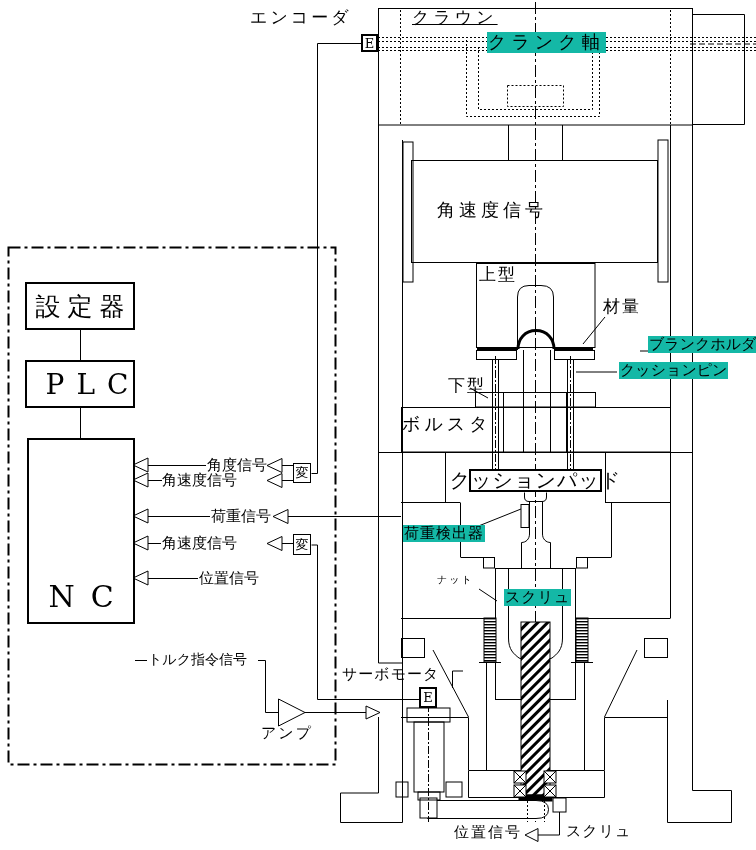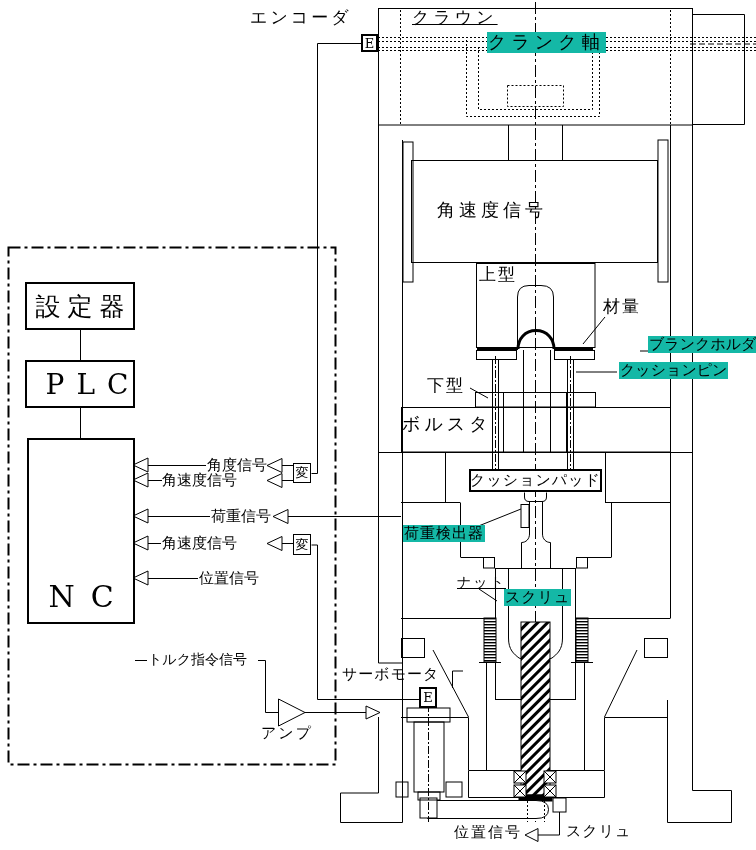--- a/index.html
+++ b/index.html
@@ -199,36 +199,36 @@
   </div>
   <div class="box serif" style="left:419px;top:687px;width:18px;height:21px;font-size:13px;">
     <span>E</span>
   </div>
   <div class="box" style="left:293px;top:463px;width:18px;height:20px;font-size:13px;border-width:1.5px;">
     <span>変</span>
   </div>
   <div class="box" style="left:293px;top:534px;width:18px;height:21px;font-size:13px;border-width:1.5px;">
     <span>変</span>
   </div>
-  <div class="box" style="left:469px;top:469px;width:133px;height:23px;font-size:15px;letter-spacing:1px;">
+  <div class="box" style="left:469px;top:469px;width:133px;height:23px;font-size:20px;letter-spacing:1px;">
     <span>クッションパッド</span>
   </div>
 
   <div class="lbl" style="left:250px;top:8px;font-size:17px;letter-spacing:3px;">エンコーダ</div>
   <div class="lbl" style="left:412px;top:8px;font-size:17px;letter-spacing:4px;text-decoration:underline;">クラウン</div>
   <div class="lbl bg" style="left:487px;top:32px;font-size:18px;letter-spacing:5px;">クランク軸</div>
   <div class="lbl" style="left:437px;top:200px;font-size:18px;letter-spacing:4px;">角速度信号</div>
   <div class="lbl" style="left:479px;top:265px;font-size:17px;letter-spacing:2px;">上型</div>
   <div class="lbl" style="left:603px;top:297px;font-size:17px;letter-spacing:2px;">材量</div>
   <div class="lbl bg" style="left:648px;top:336px;font-size:15px;">ブランクホルダ</div>
   <div class="lbl bg" style="left:619px;top:362px;font-size:15px;">クッションピン</div>
-  <div class="lbl" style="left:427px;top:376px;font-size:17px;letter-spacing:2px;">下型</div>
+  <div class="lbl" style="left:448px;top:376px;font-size:17px;letter-spacing:2px;">下型</div>
   <div class="lbl" style="left:402px;top:414px;font-size:18px;letter-spacing:4px;">ボルスタ</div>
   <div class="lbl bg" style="left:403px;top:525px;font-size:15px;letter-spacing:1px;">荷重検出器</div>
-  <div class="lbl" style="left:457px;top:574px;font-size:14px;letter-spacing:2px;text-decoration:underline;">ナット</div>
+  <div class="lbl" style="left:437px;top:574px;font-size:10px;letter-spacing:2px;">ナット</div>
   <div class="lbl bg" style="left:504px;top:589px;font-size:15px;letter-spacing:1px;">スクリュ</div>
   <div class="lbl" style="left:342px;top:666px;font-size:15px;letter-spacing:1px;">サーボモータ</div>
   <div class="lbl" style="left:261px;top:725px;font-size:15px;letter-spacing:2px;">アンプ</div>
   <div class="lbl" style="left:454px;top:824px;font-size:15px;letter-spacing:2px;">位置信号</div>
   <div class="lbl" style="left:566px;top:823px;font-size:15px;letter-spacing:1px;">スクリュ</div>
 
   <div class="lbl" style="left:207px;top:457px;">角度信号</div>
   <div class="lbl" style="left:162px;top:472px;">角速度信号</div>
   <div class="lbl" style="left:211px;top:508px;">荷重信号</div>
   <div class="lbl" style="left:162px;top:535px;">角速度信号</div>

